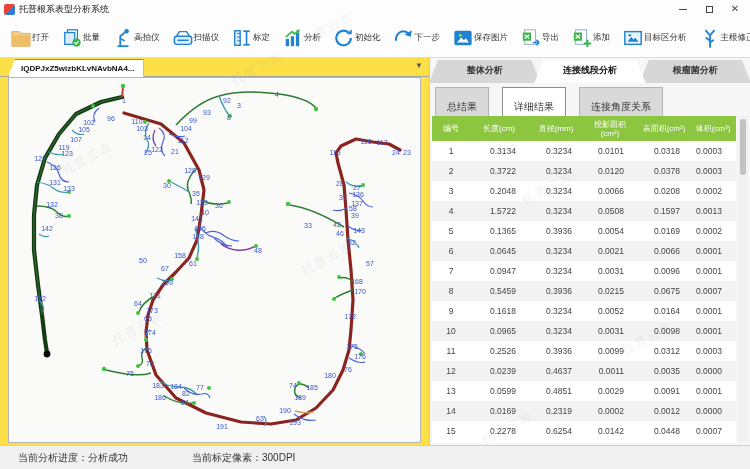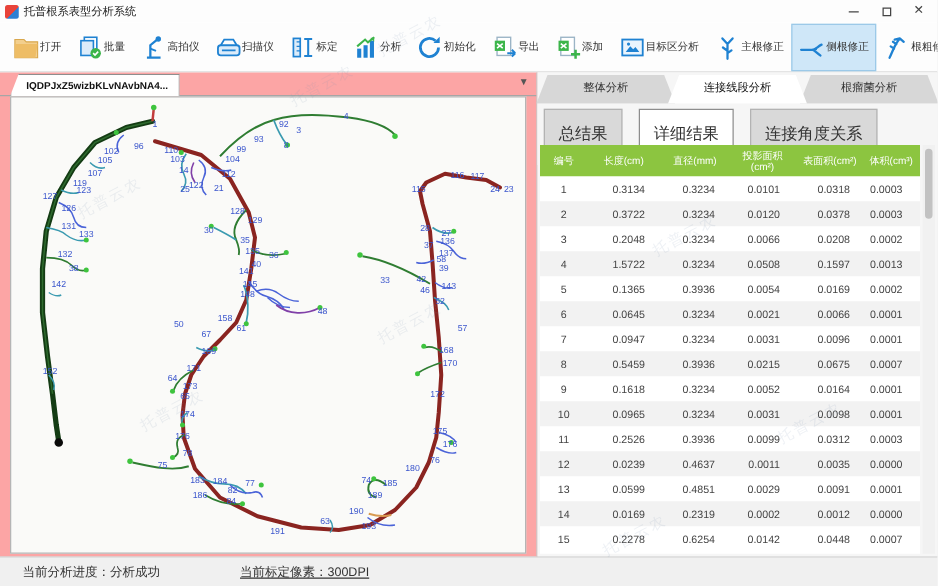--- a/index.html
+++ b/index.html
@@ -22,54 +22,54 @@
   .titem.sel { background:#cfe7f8; border-color:#9cc9e8; }
   .ticon { width:22px; height:20px; display:flex; align-items:center; justify-content:center; }
   .tlabel { font-size:8.5px; color:#333; margin-top:1px; white-space:nowrap; }
   .tspacer { flex:1; }
   .curimg-label { font-size:9px; color:#333; margin-right:6px; white-space:nowrap; }
   .combo { width:64px; height:17px; border:1px solid #8a8a8a; background:#fff; display:flex; align-items:center; margin-right:4px; }
   .combo .val { flex:1; font-size:7.5px; color:#222; padding-left:2px; overflow:hidden; white-space:nowrap; }
 
   
   .main { display:flex; height:387px; background:#f0f0f0; }
-  .leftpanel { width:430px; position:relative; background:#fca5a5; border-right:1px solid #c9c9c9; }
+  .leftpanel { width:430px; position:relative; background:#fde047; border-right:1px solid #c9c9c9; }
   .doctabbar { height:19px; position:relative; border-bottom:1px solid #a6a6a6; }
   .doctab { position:absolute; left:8px; top:1px; height:18px; line-height:17px; padding:0 8px 0 12px; background:#fff; border:1px solid #8f8f8f; border-bottom:none; font-size:8px; font-weight:bold; color:#111; clip-path:polygon(7px 0,100% 0,100% 100%,0 100%); }
   .doc-dd { position:absolute; right:6px; top:3px; font-size:8px; color:#555; }
   .canvas { position:absolute; left:8px; top:19px; width:413px; height:366px; background:#fafaf8; border:1px solid #b5b5b5; overflow:hidden; }
   .canvas svg { position:absolute; left:0; top:0; }
   .anno { position:absolute; font-size:7px; color:#3a55cc; white-space:nowrap; transform:translate(-50%,-50%); }
 
   .watermark { position:absolute; font-size:12px; color:rgba(120,145,175,0.13); transform:rotate(-28deg); pointer-events:none; white-space:nowrap; letter-spacing:2px; }
 
   
   .rightpanel { flex:1; position:relative; background:#f6f6f6; }
   .rtabs { display:flex; padding:2px 2px 0 2px; height:23px; }
-  .rtab { flex:1; height:23px; line-height:21px; text-align:center; font-size:9px; color:#333; background:#d7d7d7; clip-path:polygon(9px 0,calc(100% - 9px) 0,100% 100%,0 100%); margin:0 -3px; }
+  .rtab { flex:1; height:23px; line-height:21px; text-align:center; font-size:9px; color:#333; background:#d7d7d7; clip-path:polygon(9px 0,calc(100% - 9px) 0,100% 100%,0 100%); margin:0 -3px;font-weight:bold; }
   .rtab.active { background:#fff; color:#111; z-index:2; }
   .btnrow { display:flex; align-items:center; gap:13px; padding:6px 0 6px 5px; background:#f6f6f6; }
-  .pbtn { height:39px; line-height:19px; padding:0 11px; font-size:13px; color:#333; border:1px solid #b3b3b3; background:#d9d9d9; }
+  .pbtn { height:39px; line-height:19px; padding:0 11px; font-size:10px; color:#333; border:1px solid #b3b3b3; background:#d9d9d9; }
   .pbtn.active { background:#fff; border-color:#8d8d8d; }
 
   .tablewrap { position:absolute; left:2px; right:14px; top:58px; bottom:2px; background:#fff; overflow:hidden; }
   .thead { display:grid; grid-template-columns:38px 58px 56px 52px 56px 42px; background:#8cc540; height:25px; }
   .th { color:#fff; font-size:8px; display:flex; align-items:center; justify-content:center; text-align:center; line-height:9px; padding:0 1px; }
   .trow { display:grid; grid-template-columns:38px 58px 56px 52px 56px 42px; height:20px; }
   .trow:nth-child(even) { background:#f2f2f2; }
   .td { font-size:8.5px; color:#444; display:flex; align-items:center; justify-content:flex-end; padding-right:12px; }
   .td.first { justify-content:center; padding-right:0; }
 
   .vscroll { position:absolute; right:2px; top:58px; bottom:2px; width:10px; background:#f1f1f1; }
   .vthumb { position:absolute; left:2px; top:3px; width:6px; height:56px; background:#c2c2c2; border-radius:3px; }
 
   
   .statusbar { height:24px; background:#f0f0f0; border-top:1px solid #cfcfcf; display:flex; align-items:center; padding-left:18px; }
   .stext { font-size:10px; color:#333; }
-  .stext.second { margin-left:64px;text-decoration:underline; }
+  .stext.second { margin-left:64px; }
 </style>
 </head>
 <body>
 
 <div id="app">
 
   <div class="titlebar">
     <div class="applogo"></div>
     <div class="apptitle">托普根系表型分析系统</div>
     <div class="wincontrols">
@@ -164,21 +164,40 @@
       <div class="ticon">
         <svg width="22" height="20" viewBox="0 0 24 22">
             <path d="M19.5 11a8 8 0 1 1-2.6-5.9" stroke="#1f82d2" stroke-width="2.4" fill="none"></path>
             <path d="M20.5 1.5v5.5h-5.5z" fill="#1f82d2"></path>
           </svg>
       </div>
       <div class="tlabel">初始化</div>
     </div>
 
 
-
+    <div class="titem">
+      <div class="ticon">
+        <svg width="22" height="20" viewBox="0 0 24 22">
+            <path d="M18 7C11 0 3 5 3 14" stroke="#1f82d2" stroke-width="2.2" fill="none"></path>
+            <path d="M20.5 2.5l-1 7-7-2z" fill="#1f82d2"></path>
+          </svg>
+      </div>
+      <div class="tlabel">下一步</div>
+    </div>
+
+    <div class="titem">
+      <div class="ticon">
+        <svg width="22" height="20" viewBox="0 0 24 22">
+            <rect x="2.5" y="3" width="19" height="16" rx="2" fill="#1f82d2"></rect>
+            <path d="M5.5 16l4.5-5.5 3 3 2.2-2.2 3.3 4.7z" fill="#fff"></path>
+            <circle cx="9" cy="8" r="1.7" fill="#8fd45f"></circle>
+          </svg>
+      </div>
+      <div class="tlabel">保存图片</div>
+    </div>
 
     <div class="titem">
       <div class="ticon">
         <svg width="22" height="20" viewBox="0 0 24 22">
             <rect x="5" y="2" width="12" height="16" fill="#fff" stroke="#9bb4c6" stroke-width="1.2"></rect>
             <rect x="3" y="5" width="9" height="9" fill="#3cb54a"></rect>
             <path d="M5 7.5l5 4m0-4l-5 4" stroke="#fff" stroke-width="1.4"></path>
             <path d="M14 16h7m0 0l-3-3m3 3l-3 3" stroke="#1f82d2" stroke-width="1.8" fill="none"></path>
           </svg>
       </div>

